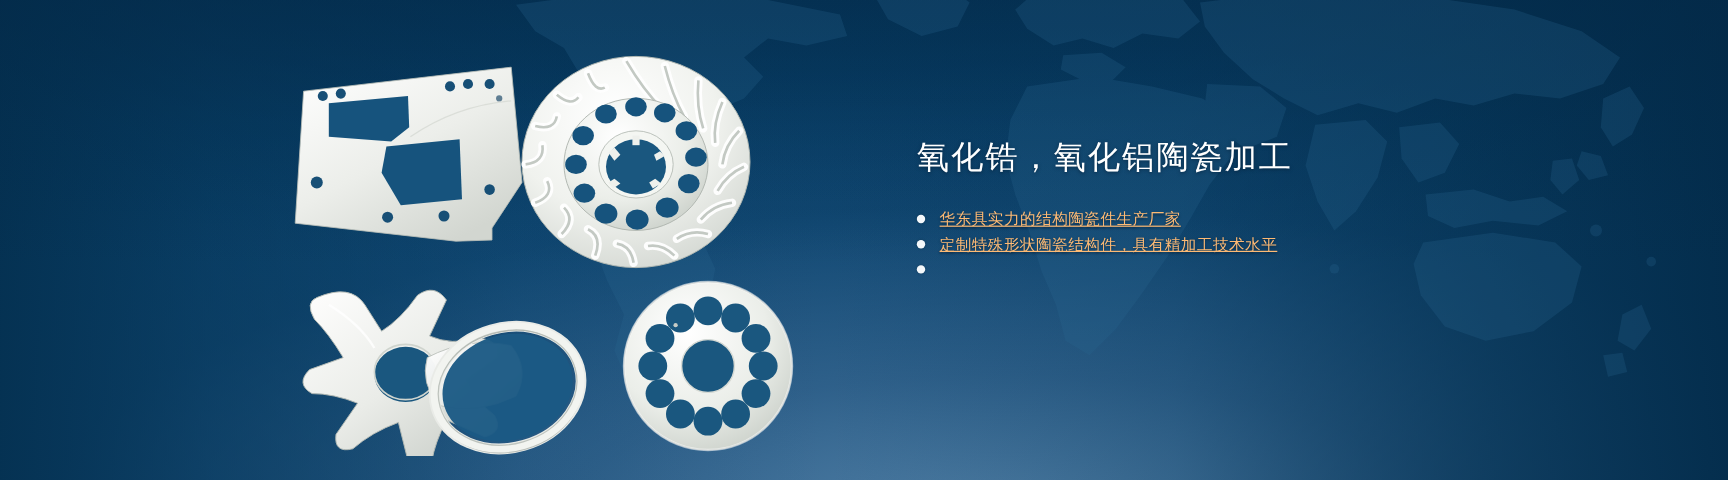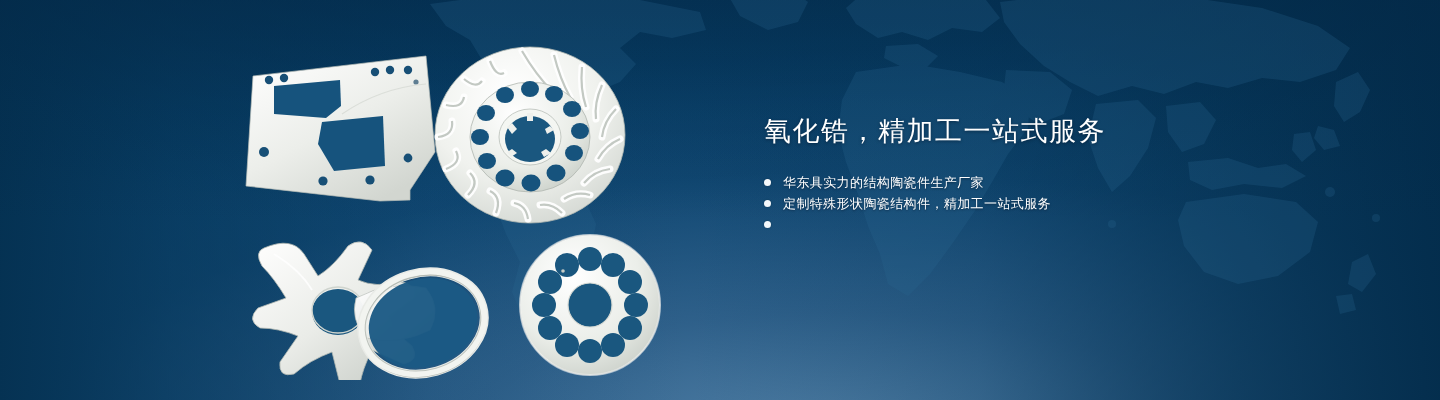--- a/index.html
+++ b/index.html
@@ -88,24 +88,25 @@
     width:7px; height:7px;
     border-radius:50%;
     background:#f4f8fb;
     flex:0 0 auto;
     margin-right:12px;
     box-shadow:0 0 2px rgba(0,0,0,0.25);
   }
   .btext{
     font-size:13px;
     line-height:21px;
-    color:#ffffff;
+    color:#fdba74;
     letter-spacing:0.4px;
     white-space:nowrap;
     text-shadow:0 1px 2px rgba(0,16,34,0.5);
+    text-decoration:underline;
   }
 </style>
 </head>
 <body>
 
 <div id="banner">
 
   <div class="bg-base"></div>
   <div class="bg-vign"></div>
   <div class="bg-topdark"></div>
@@ -336,30 +337,30 @@
         </g>
 
         <circle cx="0" cy="0" r="22" fill="#1a577f"></circle>
         <circle cx="0" cy="0" r="22" fill="none" stroke="#d6dad4" stroke-width="1.2"></circle>
         <circle cx="-27" cy="-34" r="1.8" fill="#c7ccc6"></circle>
       </g>
     </svg>
   </div>
 
   <div class="copy">
-    <div class="headline">氧化锆，精加工一站式服务</div>
+    <div class="headline">氧化锆，氧化铝陶瓷加工</div>
 
     <ul class="bullets">
       <li class="bullet">
         <span class="dot"></span>
         <span class="btext">华东具实力的结构陶瓷件生产厂家</span>
       </li>
       <li class="bullet">
         <span class="dot"></span>
-        <span class="btext">定制特殊形状陶瓷结构件，精加工一站式服务</span>
+        <span class="btext">定制特殊形状陶瓷结构件，具有精加工技术水平</span>
       </li>
       <li class="bullet">
         <span class="dot"></span>
       </li>
     </ul>
   </div>
 
 </div>
 
 </body></html>

